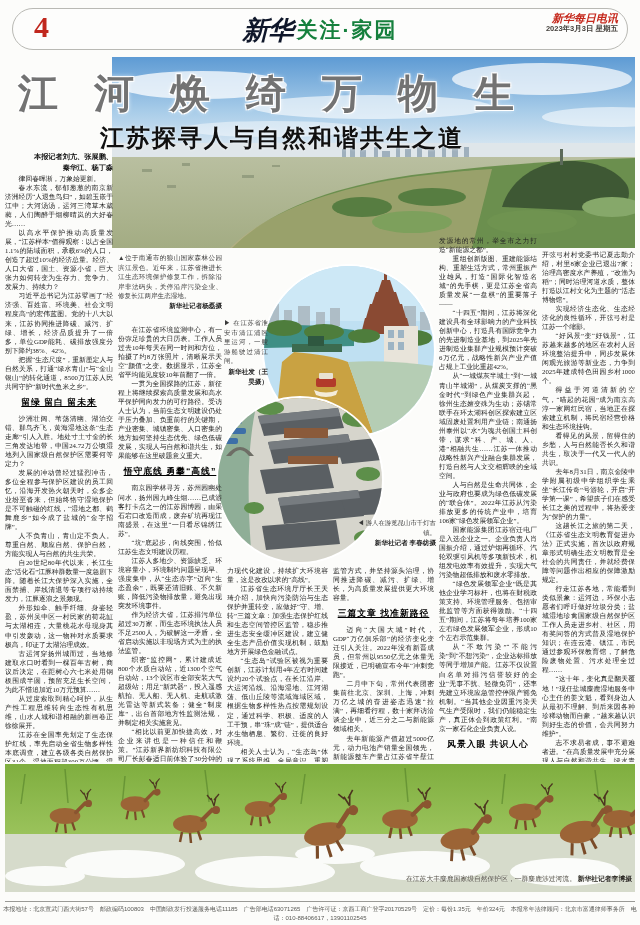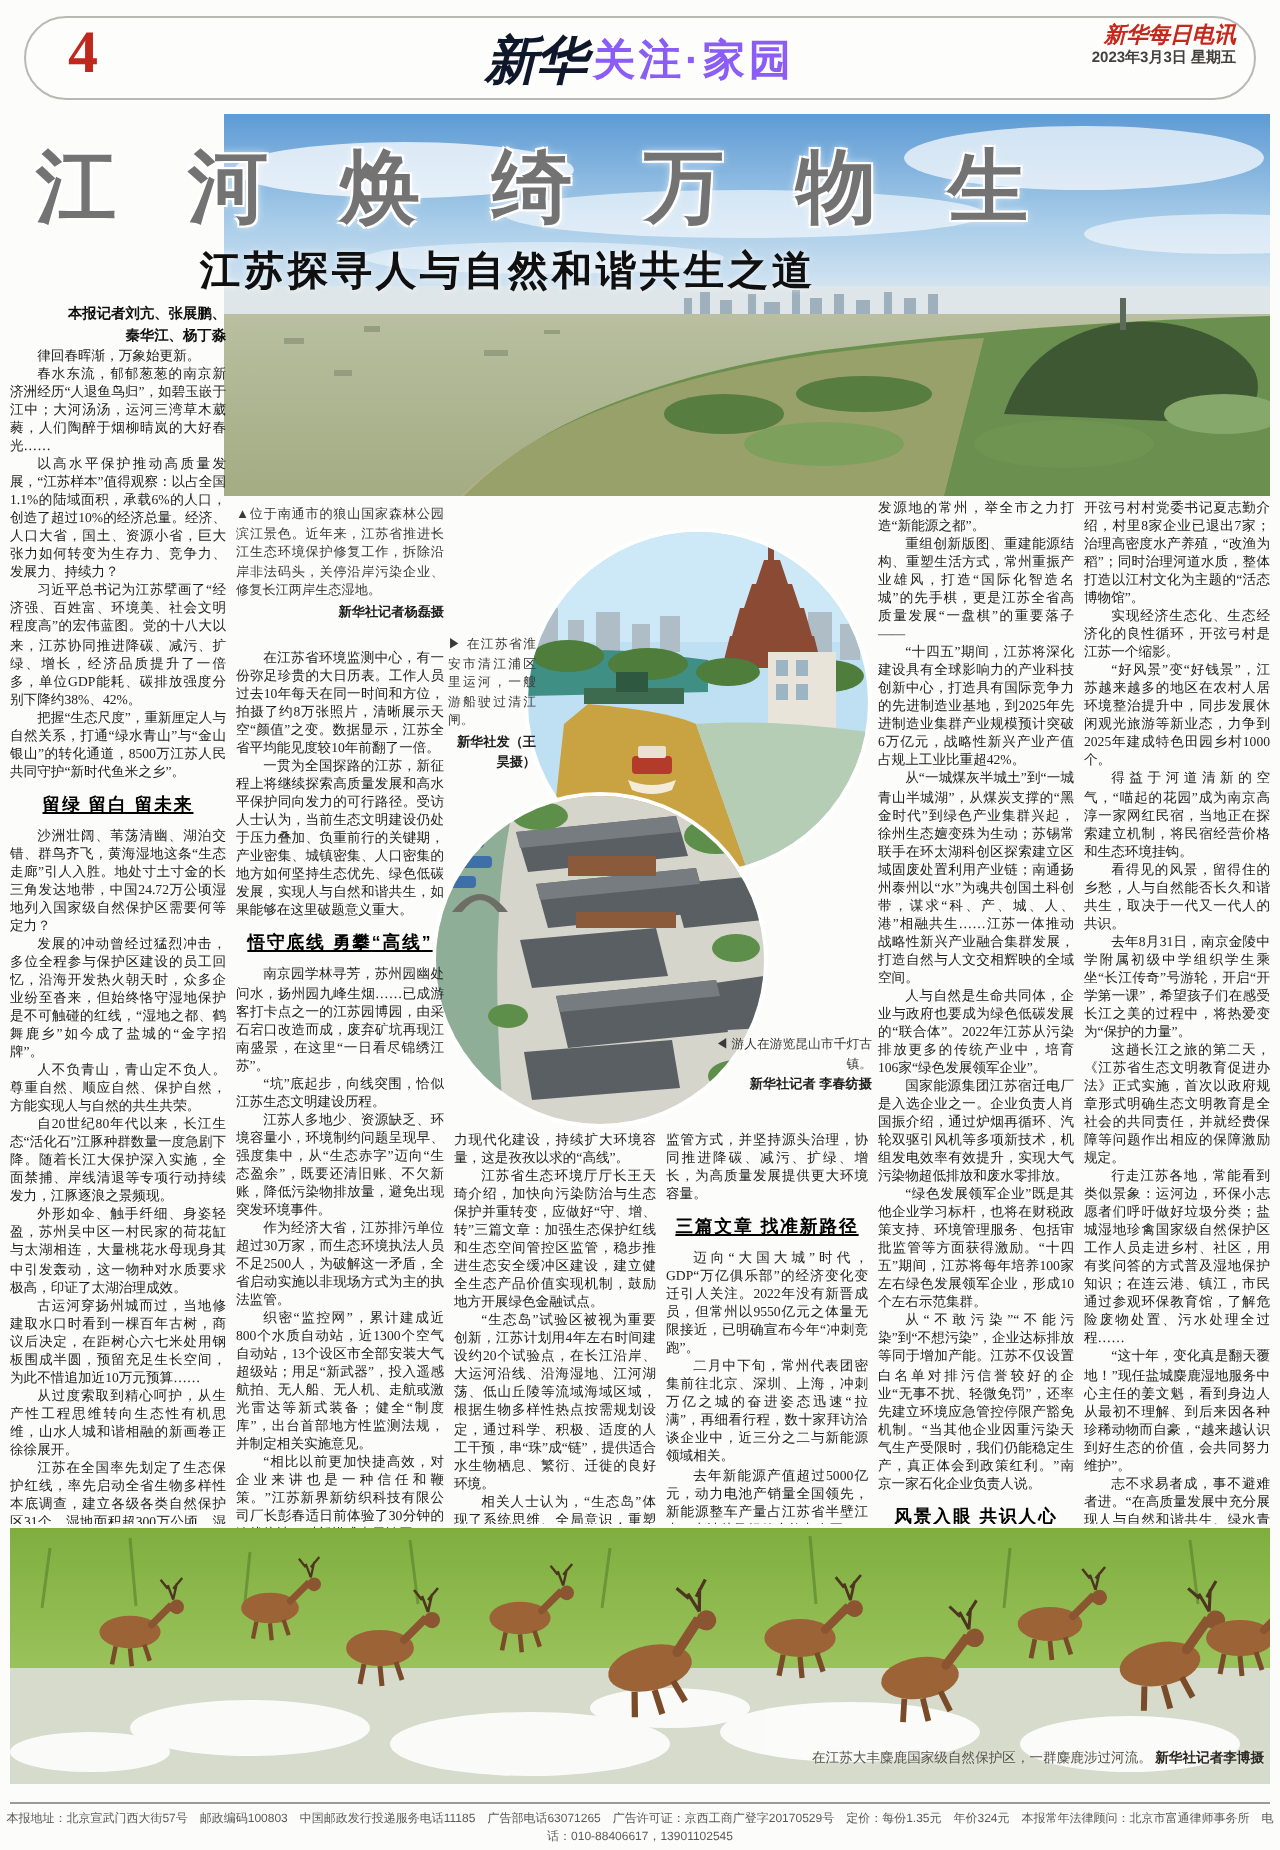--- a/index.html
+++ b/index.html
@@ -3,43 +3,43 @@
 <meta charset="utf-8">
 <style>
   html,body{margin:0;padding:0;}
   body{width:640px;height:925px;position:relative;background:#fcfcfa;font-family:"Liberation Serif",serif;color:#1c1c1c;overflow:hidden;}
   .abs{position:absolute;}
   
   .mast-pill{left:12px;top:8px;width:614px;height:40px;border:1.5px solid #b9b9b4;border-radius:21px;background:#fdfdfc;}
   .page-num{left:34px;top:10px;font-size:30px;font-weight:bold;color:#c0271d;font-family:"Liberation Serif",serif;}
   .mast-center{left:170px;top:13px;width:300px;text-align:center;white-space:nowrap;}
   .brand-script{color:#0f172a;font-weight:bold;font-size:26px;font-style:italic;letter-spacing:-1px;font-family:"Liberation Serif",serif;}
-  .section-title{color:#8b5cf6;font-weight:bold;font-size:21px;letter-spacing:2px;font-family:"Liberation Sans",sans-serif;vertical-align:2px;margin-top:20px;}
+  .section-title{color:#15803d;font-weight:bold;font-size:21px;letter-spacing:2px;font-family:"Liberation Sans",sans-serif;vertical-align:2px;margin-top:20px;}
   .mast-right{right:22px;top:12px;text-align:right;line-height:1.15;}
   .paper-name{color:#c5281c;font-weight:bold;font-size:11px;font-style:italic;font-family:"Liberation Serif",serif;}
   .date-line{color:#44403c;font-size:7.5px;font-weight:bold;font-family:"Liberation Sans",sans-serif;}
   
   .headline{left:18px;top:66px;width:400px;font-size:40px;font-weight:bold;color:#737373;letter-spacing:13px;white-space:nowrap;font-family:"Liberation Serif",serif;
     text-shadow:-1px -1px 0 #fff,1px -1px 0 #fff,-1px 1px 0 #fff,1px 1px 0 #fff,0 0 5px rgba(255,255,255,.9);}
-  .subhead{left:100px;top:122px;font-size:20px;font-weight:bold;color:#101010;letter-spacing:2px;white-space:nowrap;font-family:"Liberation Sans",sans-serif;
+  .subhead{left:100px;top:122px;font-size:24px;font-weight:bold;color:#101010;letter-spacing:2px;white-space:nowrap;font-family:"Liberation Sans",sans-serif;
     text-shadow:0 0 3px rgba(255,255,255,.8);}
   
   .main-photo{left:112px;top:57px;width:523px;height:191px;overflow:hidden;background:#bcd7ec;}
   .circle-photo{border-radius:50%;overflow:hidden;box-shadow:0 0 0 2px #fff;}
   .circle1{left:264px;top:266px;width:170px;height:170px;}
   .circle2{left:218px;top:398px;width:164px;height:164px;}
   .deer-photo{left:5px;top:764px;width:630px;height:128px;overflow:hidden;background:#8fb44c;}
   
   .col{overflow:hidden;}
   .c1{left:5px;top:152px;width:108px;height:610px;}
   .c2cap{left:118px;top:253px;width:104px;}
   .c2{left:118px;top:325px;width:104px;height:442px;}
   .c3{left:227px;top:566px;width:101px;height:196px;}
   .c4{left:333px;top:566px;width:101px;height:196px;}
-  .c5{left:439px;top:250px;width:98px;height:512px;}
+  .c5{left:439px;top:236px;width:98px;height:512px;}
   .c6{left:542px;top:250px;width:93px;height:512px;}
   .para{font-size:6.8px;line-height:1.33;text-align:justify;text-indent:2em;margin:0;color:#222;}
   .para-cont{text-indent:0;}
   .col-head{font-family:"Liberation Sans",sans-serif;font-weight:bold;font-size:8.8px;text-align:center;letter-spacing:1px;color:#000;margin:6px 0 5px 0;text-decoration:underline;}
   .byline{font-size:7.2px;font-weight:bold;text-align:right;margin:0 0 1px 0;color:#111;font-family:Liberation Serif, serif;}
   .caption{font-size:6.6px;line-height:1.45;text-align:justify;margin:0;color:#3a3a3a;}
   .caption-credit{font-size:6.6px;font-weight:bold;text-align:right;margin:1px 0 0 0;color:#222;font-family:"Liberation Sans",sans-serif;}
   .vcap{left:224px;top:318px;width:44px;font-size:6.4px;line-height:1.5;color:#3a3a3a;text-align:justify;}
   .vcap .caption-credit{text-align:right;}
   .cap2{left:348px;top:518px;width:88px;font-size:6.4px;line-height:1.5;color:#3a3a3a;text-align:right;}

